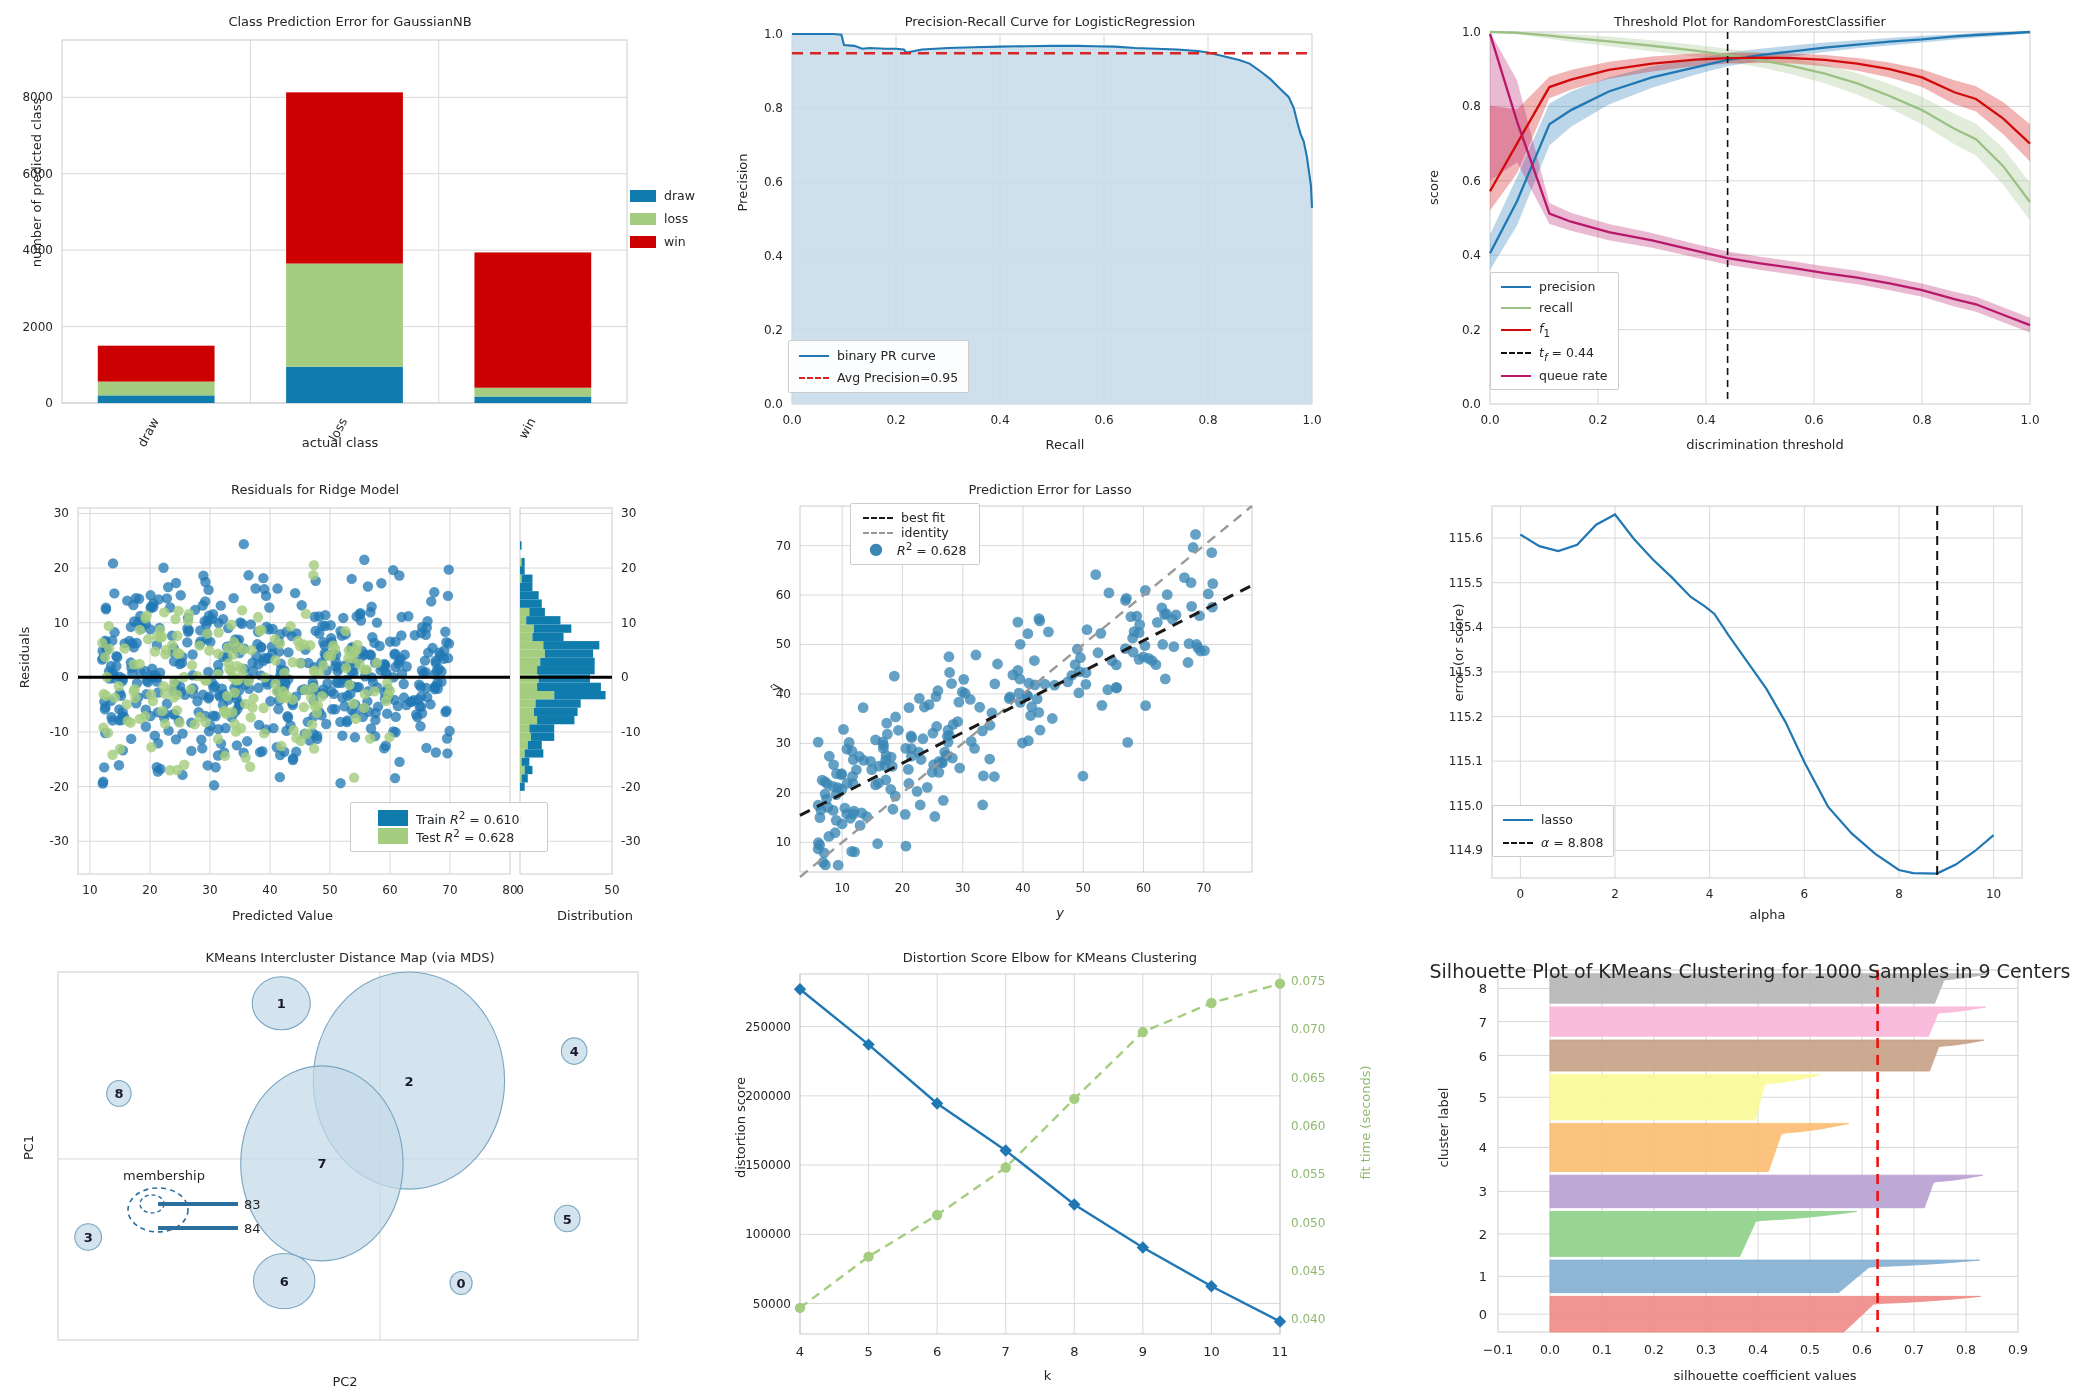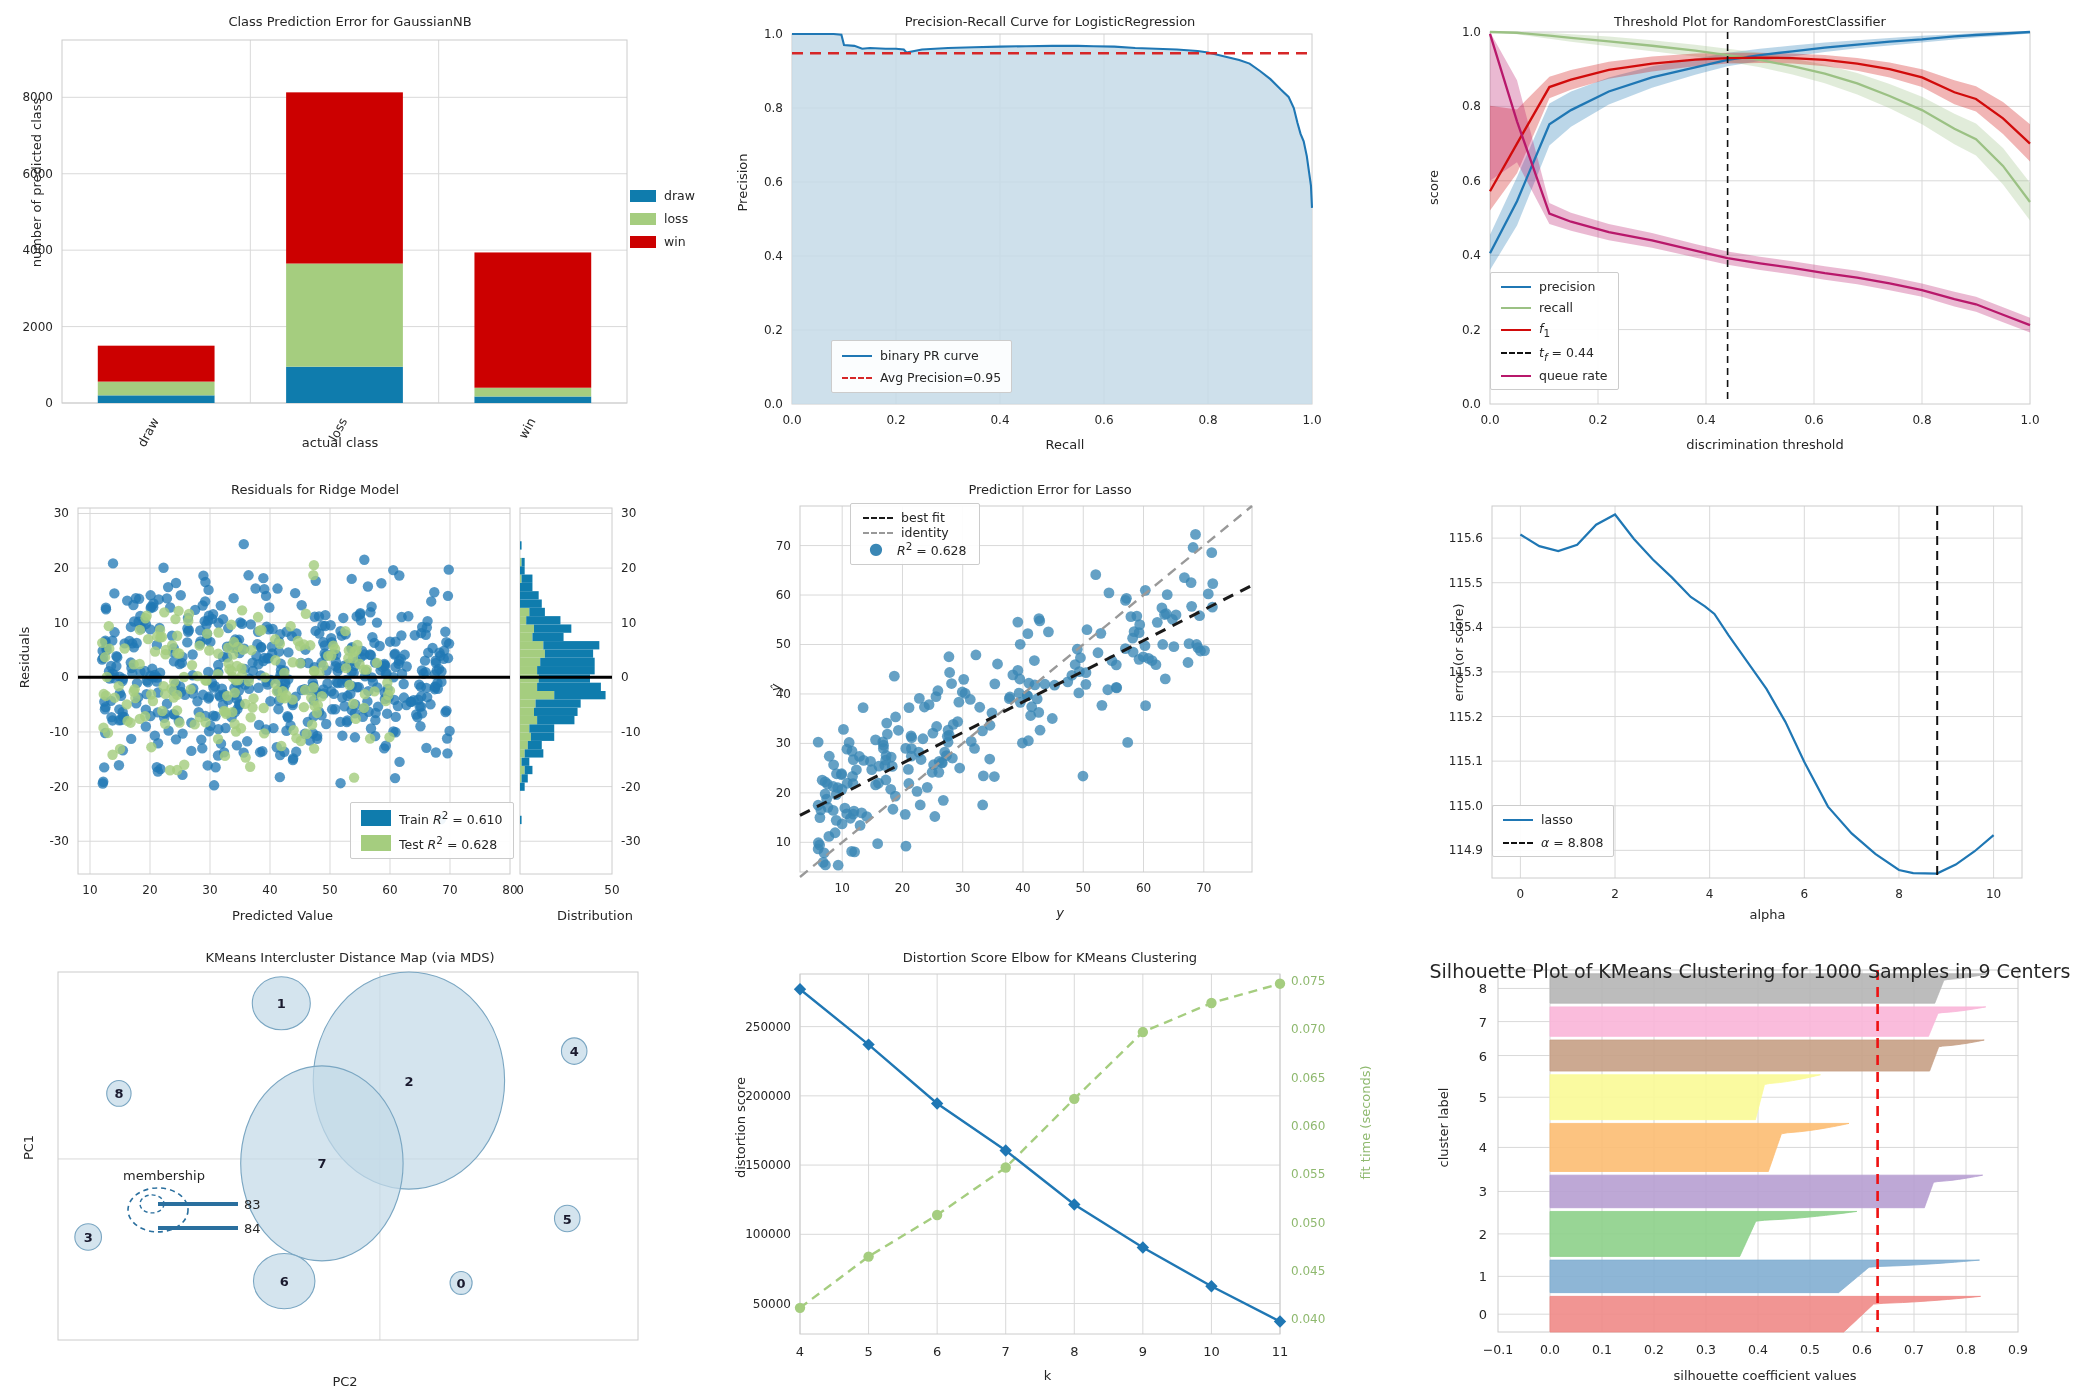--- a/index.html
+++ b/index.html
@@ -90,21 +90,21 @@
         <text x="83" y="408" font-size="12" fill="#262626" font-family="&quot;DejaVu Sans&quot;,&quot;Liberation Sans&quot;,sans-serif" text-anchor="end" dominant-baseline="auto">0.0</text>
         <text x="83" y="334" font-size="12" fill="#262626" font-family="&quot;DejaVu Sans&quot;,&quot;Liberation Sans&quot;,sans-serif" text-anchor="end" dominant-baseline="auto">0.2</text>
         <text x="83" y="260" font-size="12" fill="#262626" font-family="&quot;DejaVu Sans&quot;,&quot;Liberation Sans&quot;,sans-serif" text-anchor="end" dominant-baseline="auto">0.4</text>
         <text x="83" y="186" font-size="12" fill="#262626" font-family="&quot;DejaVu Sans&quot;,&quot;Liberation Sans&quot;,sans-serif" text-anchor="end" dominant-baseline="auto">0.6</text>
         <text x="83" y="112" font-size="12" fill="#262626" font-family="&quot;DejaVu Sans&quot;,&quot;Liberation Sans&quot;,sans-serif" text-anchor="end" dominant-baseline="auto">0.8</text>
         <text x="83" y="38" font-size="12" fill="#262626" font-family="&quot;DejaVu Sans&quot;,&quot;Liberation Sans&quot;,sans-serif" text-anchor="end" dominant-baseline="auto">1.0</text>
         <polygon points="92.00,34.00 102.40,34.00 118.00,34.00 133.60,34.00 141.40,34.74 144.00,45.10 154.40,45.84 162.20,48.80 170.00,48.06 185.60,48.80 196.00,48.80 203.80,49.54 206.40,52.50 222.00,49.54 248.00,48.06 274.00,47.32 300.00,46.58 326.00,46.21 352.00,45.84 378.00,45.84 393.60,46.21 414.40,46.58 435.20,48.06 456.00,48.80 476.80,49.54 497.60,51.02 508.00,52.50 523.60,56.20 539.20,59.90 549.60,63.60 560.00,71.00 570.40,79.14 580.80,89.50 588.60,96.90 593.80,108.00 597.44,122.80 600.56,133.90 603.68,141.30 606.80,156.10 609.40,174.60 610.96,185.70 612.00,207.90 612.00,404.00 92.00,404.00" fill="#c6dbe8" opacity="0.85"></polygon>
         <polyline points="92.00,34.00 102.40,34.00 118.00,34.00 133.60,34.00 141.40,34.74 144.00,45.10 154.40,45.84 162.20,48.80 170.00,48.06 185.60,48.80 196.00,48.80 203.80,49.54 206.40,52.50 222.00,49.54 248.00,48.06 274.00,47.32 300.00,46.58 326.00,46.21 352.00,45.84 378.00,45.84 393.60,46.21 414.40,46.58 435.20,48.06 456.00,48.80 476.80,49.54 497.60,51.02 508.00,52.50 523.60,56.20 539.20,59.90 549.60,63.60 560.00,71.00 570.40,79.14 580.80,89.50 588.60,96.90 593.80,108.00 597.44,122.80 600.56,133.90 603.68,141.30 606.80,156.10 609.40,174.60 610.96,185.70 612.00,207.90" fill="none" stroke="#1f77b4" stroke-width="2.1"></polyline>
         <line x1="92" y1="53.24000000000001" x2="612" y2="53.24000000000001" stroke="#d62728" stroke-width="2.4" stroke-dasharray="11,7"></line>
       </svg>
-    <div class="legendbox" id="leg-pr" style="left: 88px; top: 340px; padding: 7px 10px; display: flex; flex-direction: column; gap: 7px; margin-left: 43px;">
+    <div class="legendbox" id="leg-pr" style="left: 88px; top: 340px; padding: 7px 10px; display: flex; flex-direction: column; gap: 7px;">
         <div class="lgrow">
           <span class="swatch" style="width: 30px; height: 0px; border-top: 2.6px solid rgb(31, 119, 180); display: inline-block;"></span>
           <span>binary PR curve</span>
         </div>
         <div class="lgrow">
           <span class="swatch" style="width: 30px; height: 0px; border-top: 2.6px dashed rgb(214, 39, 40); display: inline-block;"></span>
           <span>Avg Precision=0.95</span>
         </div>
       </div>
   </div>
@@ -978,21 +978,21 @@
         <rect x="520" y="112.86363636363632" width="12.44509090909091" height="8.31818181818187" fill="#0f7cad"></rect>
         <rect x="520" y="104.5454545454545" width="1.5556363636363637" height="8.318181818181813" fill="#a5cd7f"></rect>
         <rect x="521.5556363636364" y="104.5454545454545" width="10.889454545454544" height="8.318181818181813" fill="#0f7cad"></rect>
         <rect x="520" y="96.22727272727269" width="4.6669090909090905" height="8.318181818181813" fill="#0f7cad"></rect>
         <rect x="520" y="87.90909090909093" width="1.5556363636363637" height="8.318181818181756" fill="#a5cd7f"></rect>
         <rect x="521.5556363636364" y="87.90909090909093" width="3.1112727272727274" height="8.318181818181756" fill="#0f7cad"></rect>
         <rect x="520" y="71.27272727272731" width="1.5556363636363637" height="8.318181818181813" fill="#0f7cad"></rect>
         <line x1="78" y1="207.34328358208955" x2="510" y2="207.34328358208955" stroke="#000" stroke-width="3"></line>
         <line x1="520" y1="207.34328358208955" x2="612" y2="207.34328358208955" stroke="#000" stroke-width="3"></line>
       </svg>
-    <div class="legendbox" id="leg-res" style="left: 350px; top: 332px; padding: 6px 10px; display: flex; flex-direction: column; gap: 7px;">
+    <div class="legendbox" id="leg-res" style="left: 350px; top: 332px; padding: 6px 27px; display: flex; flex-direction: column; gap: 0;">
         <div class="lgrow">
           <span class="swatch" style="width: 30px; height: 16px; background: rgb(15, 124, 173);"></span>
           <span>Train <i>R</i><sup>2</sup> = 0.610</span>
         </div>
         <div class="lgrow">
           <span class="swatch" style="width: 30px; height: 16px; background: rgb(165, 205, 127);"></span>
           <span>Test <i>R</i><sup>2</sup> = 0.628</span>
         </div>
       </div>
   </div>

